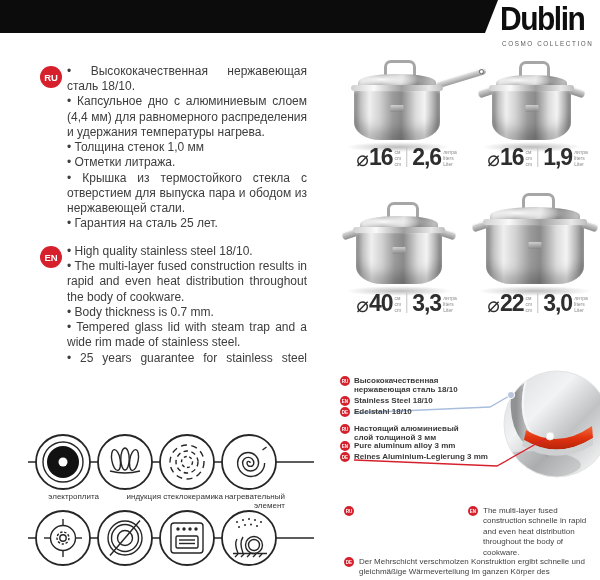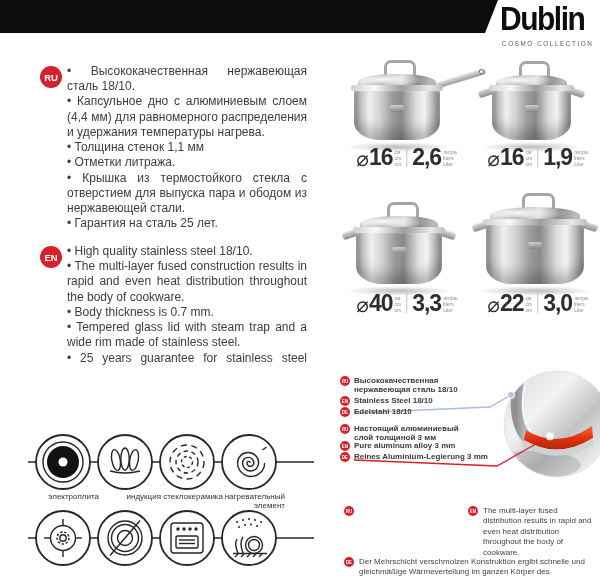--- a/index.html
+++ b/index.html
@@ -105,21 +105,21 @@
 <div class="page">
 
   <div class="top-bar"></div>
   <div class="logo">Dublin</div>
   <div class="logo-sub">COSMO COLLECTION</div>
 
   <span class="lang-badge badge-ru">RU</span>
   <div class="bullets bullets-ru">
     <p>• Высококачественная нержавеющая сталь 18/10.</p>
     <p>• Капсульное дно с алюминиевым слоем (4,4 мм) для равномерного распределения и удержания температуры нагрева.</p>
-    <p>• Толщина стенок 1,1 мм</p>
+    <p>• Толщина стенок 1,0 мм</p>
     <p>• Отметки литража.</p>
     <p>• Крышка из термостойкого стекла с отверстием для выпуска пара и ободом из нержавеющей стали.</p>
     <p>• Гарантия на сталь 25 лет.</p>
   </div>
 
   <span class="lang-badge badge-en">EN</span>
   <div class="bullets bullets-en">
     <p>• High quality stainless steel 18/10.</p>
     <p>• The multi-layer fused construction results in rapid and even heat distribution throughout the body of cookware.</p>
     <p>• Body thickness is 0.7 mm.</p>
@@ -381,20 +381,20 @@
     <div class="hob-label hl2 row2lbl">галоген</div>
     <div class="hob-label hl3 row2lbl">духовой шкаф</div>
     <div class="hob-label hl4 row2lbl">посудомойка</div>
   </div>
 
   <div class="note note-ru">
     <span class="mini-badge">RU</span>
   </div>
   <div class="note note-en">
     <span class="mini-badge">EN</span>
-    <span class="note-text">The multi-layer fused distribution results in rapid and even heat distribution throughout the body of cookware.</span>
+    <span class="note-text">The multi-layer fused construction schnelle in rapid and even heat distribution throughout the body of cookware.</span>
   </div>
   <div class="note note-de">
     <span class="mini-badge">DE</span>
     <span class="note-text">Der Mehrschicht verschmolzen Konstruktion ergibt schnelle und gleichmäßige Wärmeverteilung im ganzen Körper des Kochgeschirrs.</span>
   </div>
 
 </div>
 
 </body></html>

